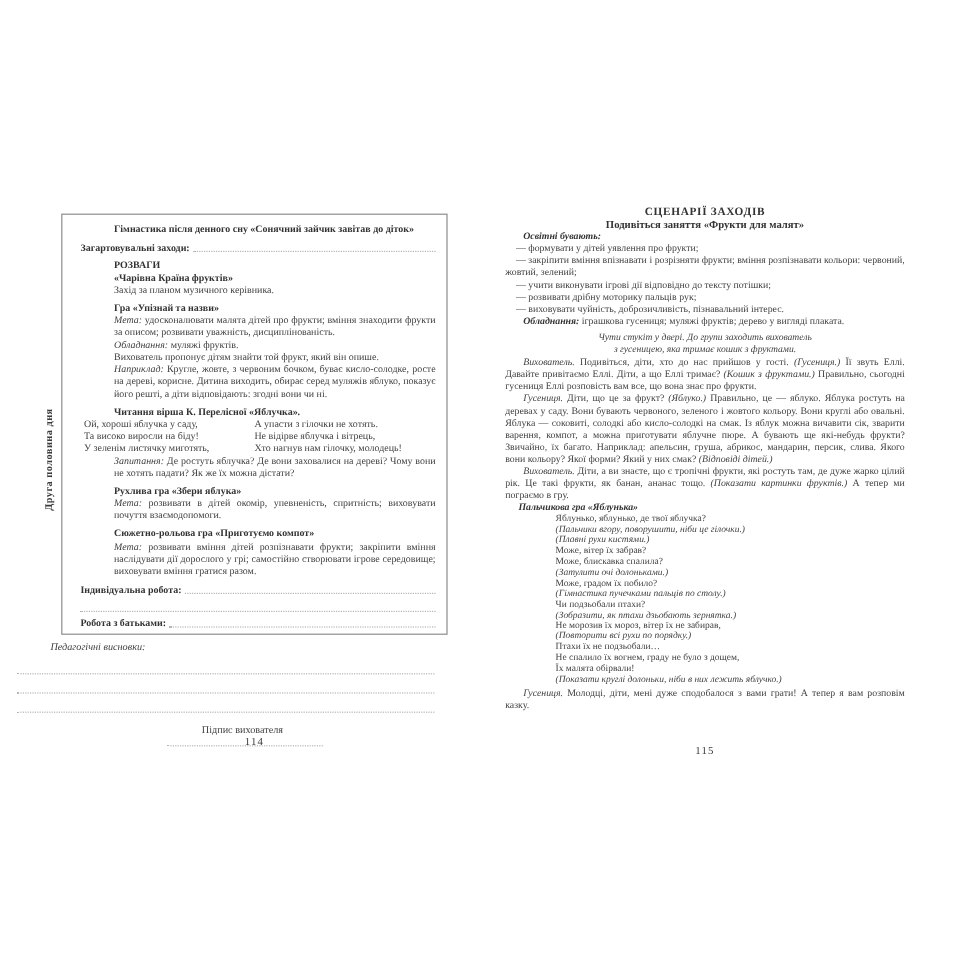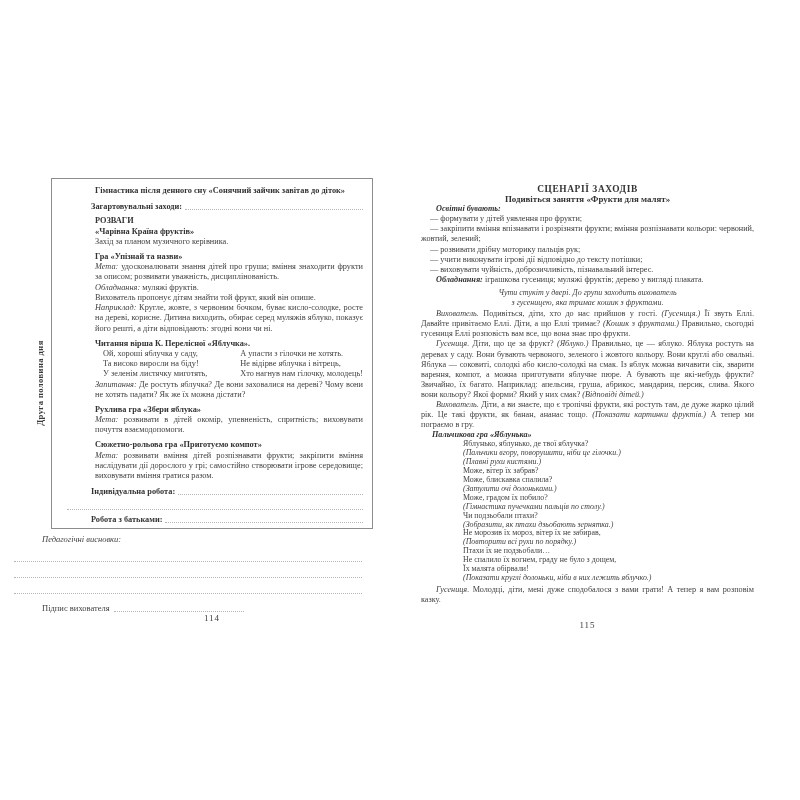--- a/index.html
+++ b/index.html
@@ -24,38 +24,38 @@
     padding:7px 9px 6px 15px;overflow:hidden;
     font-size:8.3px;line-height:10.3px;
   }
   .form-box p{margin:0;padding-left:28px;}
   .t{text-align:justify;}
   .b{font-weight:bold;color:#333;}
   .i{font-style:italic;}
   .bi{font-weight:bold;font-style:italic;color:#333;}
   .gap{margin-top:4.5px !important;}
   .leader{display:flex;align-items:flex-end;}
-  .leader .lbl{font-weight:bold;color:#333;white-space:nowrap;margin-left:24px;}
+  .leader .lbl{font-weight:bold;color:#333;white-space:nowrap;}
   .leader .dots{flex:1;border-bottom:1px dotted #b5b5b5;margin:0 0 2px 3px;height:8px;}
   .dotrule{border-bottom:1px dotted #b5b5b5;height:10px;margin-top:2px;}
-  .poem2{display:flex;margin-left:36px;}
+  .poem2{display:flex;margin-left:3px;}
   .poem2 .col1{width:142px;}
   .poem2 .col2{flex:1;}
   .pline{white-space:nowrap;}
 
   .below-box{position:absolute;left:14px;top:534px;width:348px;font-size:8.5px;}
   .below-box .drule{border-bottom:1px dotted #b5b5b5;height:15px;}
-  .sig-row{display:flex;align-items:flex-start;margin-top:9px;padding-left:28px;}
+  .sig-row{display:flex;align-items:center;margin-top:9px;padding-left:28px;flex-direction:column;}
   .sig-row .sdots{width:130px;border-bottom:1px dotted #b5b5b5;margin:0 0 2px 4px;height:8px;}
   .pagenum{position:absolute;font-size:9px;letter-spacing:1px;color:#3a3a3a;text-align:center;}
   .pn-left{left:51px;width:322px;top:613px;}
   .pn-right{left:421px;width:333px;top:620px;}
 
   
-  .rpage{position:absolute;left:421px;top:184px;width:333px;font-size:8.2px;line-height:10.1px;}
+  .rpage{position:absolute;left:421px;top:172px;width:333px;font-size:8.2px;line-height:10.1px;}
   .rpage p{margin:0;}
   .rp-h1{text-align:center;font-weight:bold;font-size:9.4px;letter-spacing:.6px;color:#333;margin:0 0 11px 0;}
   .rp-h2{text-align:center;font-weight:bold;font-size:8.9px;color:#333;margin:0 0 9px 0;}
   .ind{text-indent:15px;}
   .dash{text-indent:9px;text-align:justify;}
   .stage{text-align:center;font-style:italic;font-size:8px;line-height:9.6px;}
   .stage-wrap{margin:3px 0 2px 0;}
   .fg-title{margin:3px 0 2px 0;text-indent:11px;}
   .rpoem{margin-left:42px;font-size:7.9px;line-height:8.9px;}
   .rpoem div{white-space:nowrap;}
@@ -73,21 +73,21 @@
     <div class="leader gap">
       <span class="lbl">Загартовувальні заходи:</span>
       <span class="dots"></span>
     </div>
 
     <p class="b gap">РОЗВАГИ</p>
     <p class="b">«Чарівна Країна фруктів»</p>
     <p>Захід за планом музичного керівника.</p>
 
     <p class="b gap">Гра «Упізнай та назви»</p>
-    <p class="t"><span class="i">Мета: </span><span>удосконалювати знання дітей про груша; вміння знаходити фрукти за описом; розвивати уважність, дисциплінованість.</span></p>
+    <p class="t"><span class="i">Мета: </span><span>удосконалювати малята дітей про фрукти; вміння знаходити фрукти за описом; розвивати уважність, дисциплінованість.</span></p>
     <p><span class="i">Обладнання: </span><span>муляжі фруктів.</span></p>
     <p>Вихователь пропонує дітям знайти той фрукт, який він опише.</p>
     <p class="t"><span class="i">Наприклад: </span><span>Кругле, жовте, з червоним бочком, буває кисло-солодке, росте на дереві, корисне. Дитина виходить, обирає серед муляжів яблуко, показує його решті, а діти відповідають: згодні вони чи ні.</span></p>
 
     <p class="b gap">Читання вірша К. Перелісної «Яблучка».</p>
     <div class="poem2">
       <div class="col1">
 
       <div class="pline">Ой, хороші яблучка у саду,</div>
           <div class="pline">Та високо виросли на біду!</div>
@@ -135,22 +135,22 @@
 
   <div class="rpage">
     <p class="rp-h1">СЦЕНАРІЇ ЗАХОДІВ</p>
     <p class="rp-h2">Подивіться заняття «Фрукти для малят»</p>
 
     <p class="bi ind">Освітні бувають:</p>
     <div>
 
     <p class="dash">— формувати у дітей уявлення про фрукти;</p>
         <p class="dash">— закріпити вміння впізнавати і розрізняти фрукти; вміння розпізнавати кольори: червоний, жовтий, зелений;</p>
+        <p class="dash">— учити виконувати ігрові дії відповідно до тексту потішки;</p>
         <p class="dash">— розвивати дрібну моторику пальців рук;</p>
-        <p class="dash">— учити виконувати ігрові дії відповідно до тексту потішки;</p>
         <p class="dash">— виховувати чуйність, доброзичливість, пізнавальний інтерес.</p>
       </div>
 
     <p class="t ind"><span class="bi">Обладнання: </span><span>іграшкова гусениця; муляжі фруктів; дерево у вигляді плаката.</span></p>
 
     <div class="stage-wrap">
       <p class="stage">Чути стукіт у двері. До групи заходить вихователь</p>
       <p class="stage">з гусеницею, яка тримає кошик з фруктами.</p>
     </div>
 

